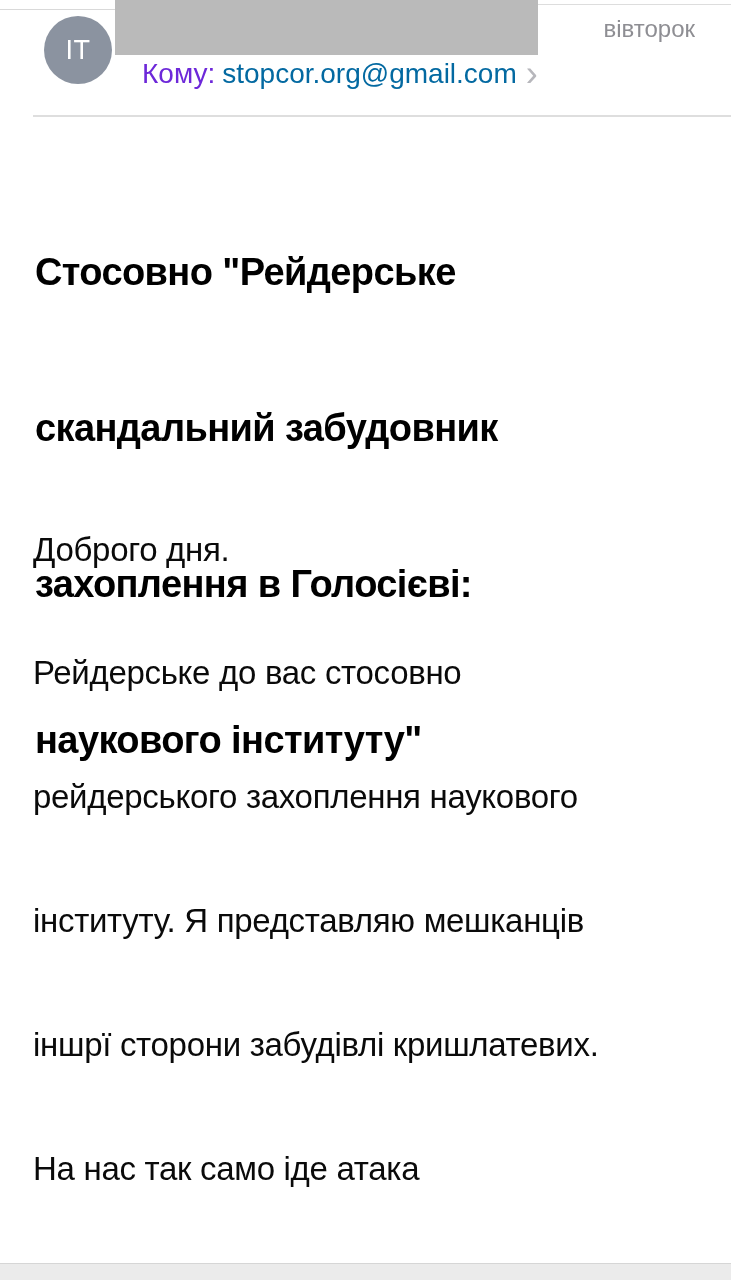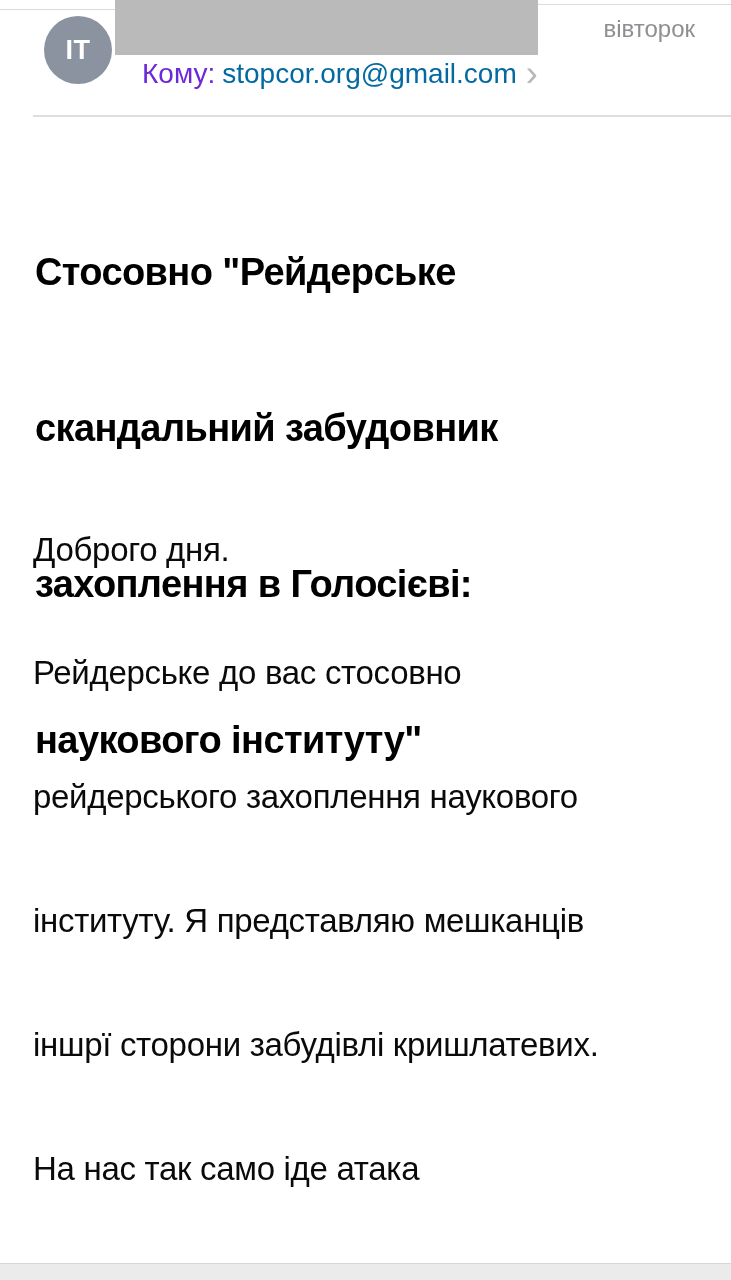--- a/index.html
+++ b/index.html
@@ -32,21 +32,21 @@
     position: absolute;
     left: 44px; top: 16px;
     width: 68px; height: 68px;
     border-radius: 50%;
     background: #8b93a0;
     color: #ffffff;
     display: flex;
     align-items: center;
     justify-content: center;
     font-size: 27px;
-    font-weight: 700;
+    font-weight: 400;
     letter-spacing: 0.5px;
   }
   .redaction {
     position: absolute;
     left: 115px; top: 0;
     width: 423px; height: 55px;
     background: #bababa;
   }
   .date-label {
     position: absolute;

